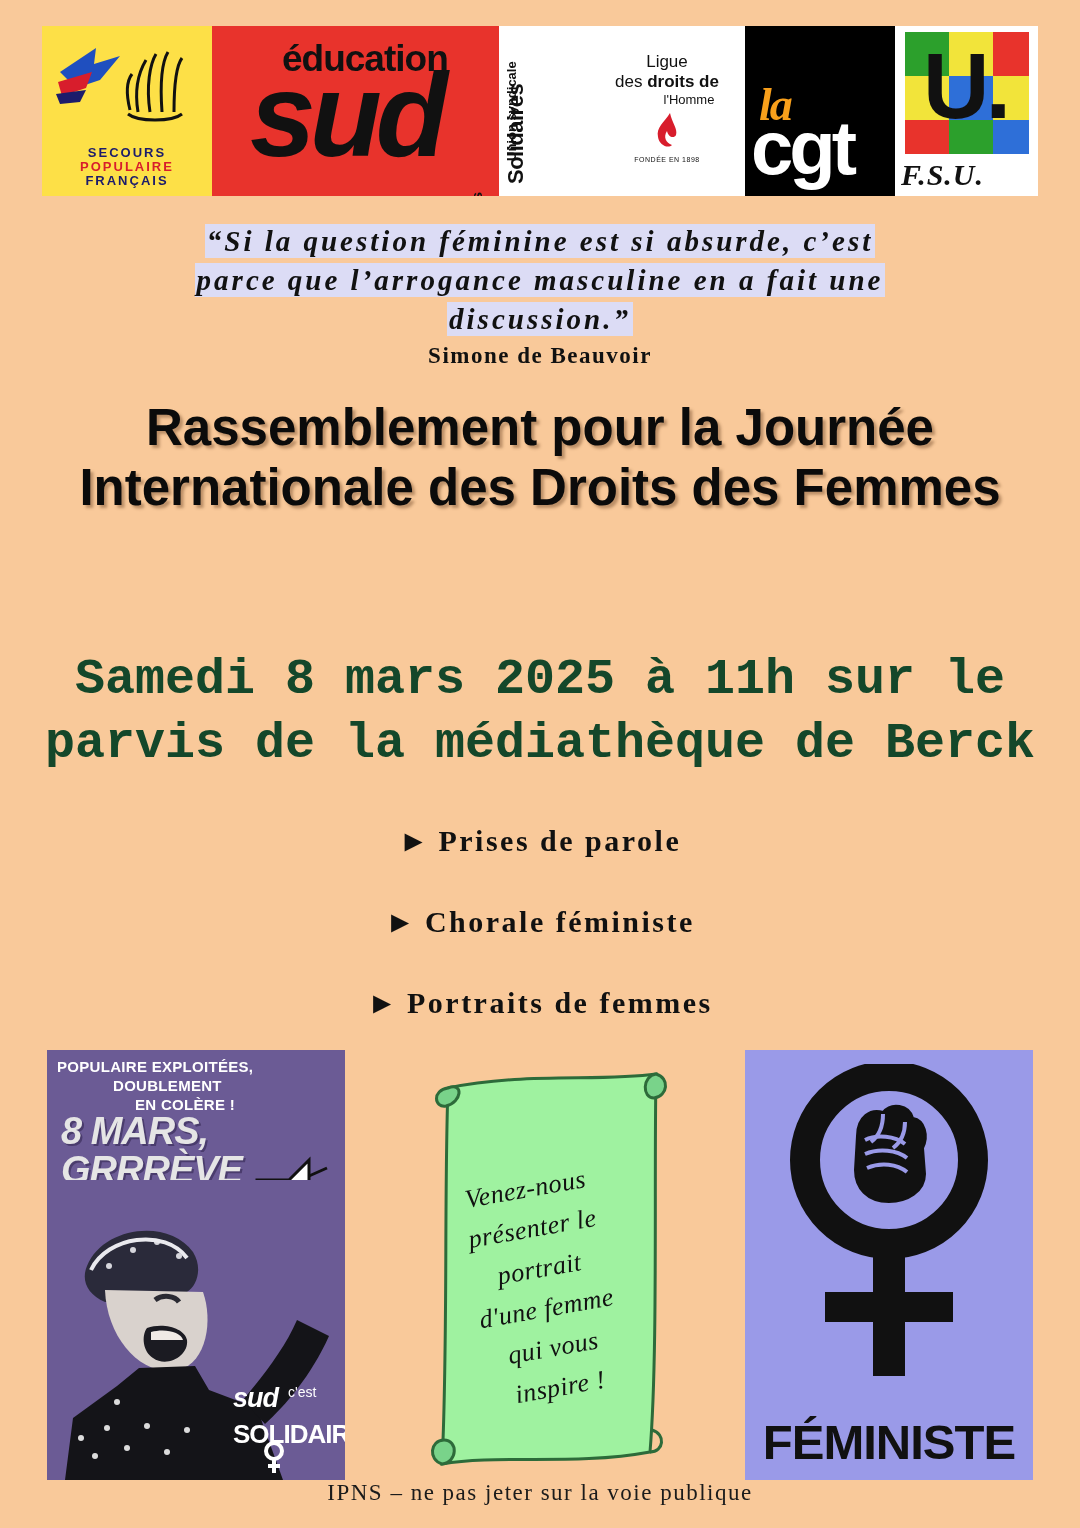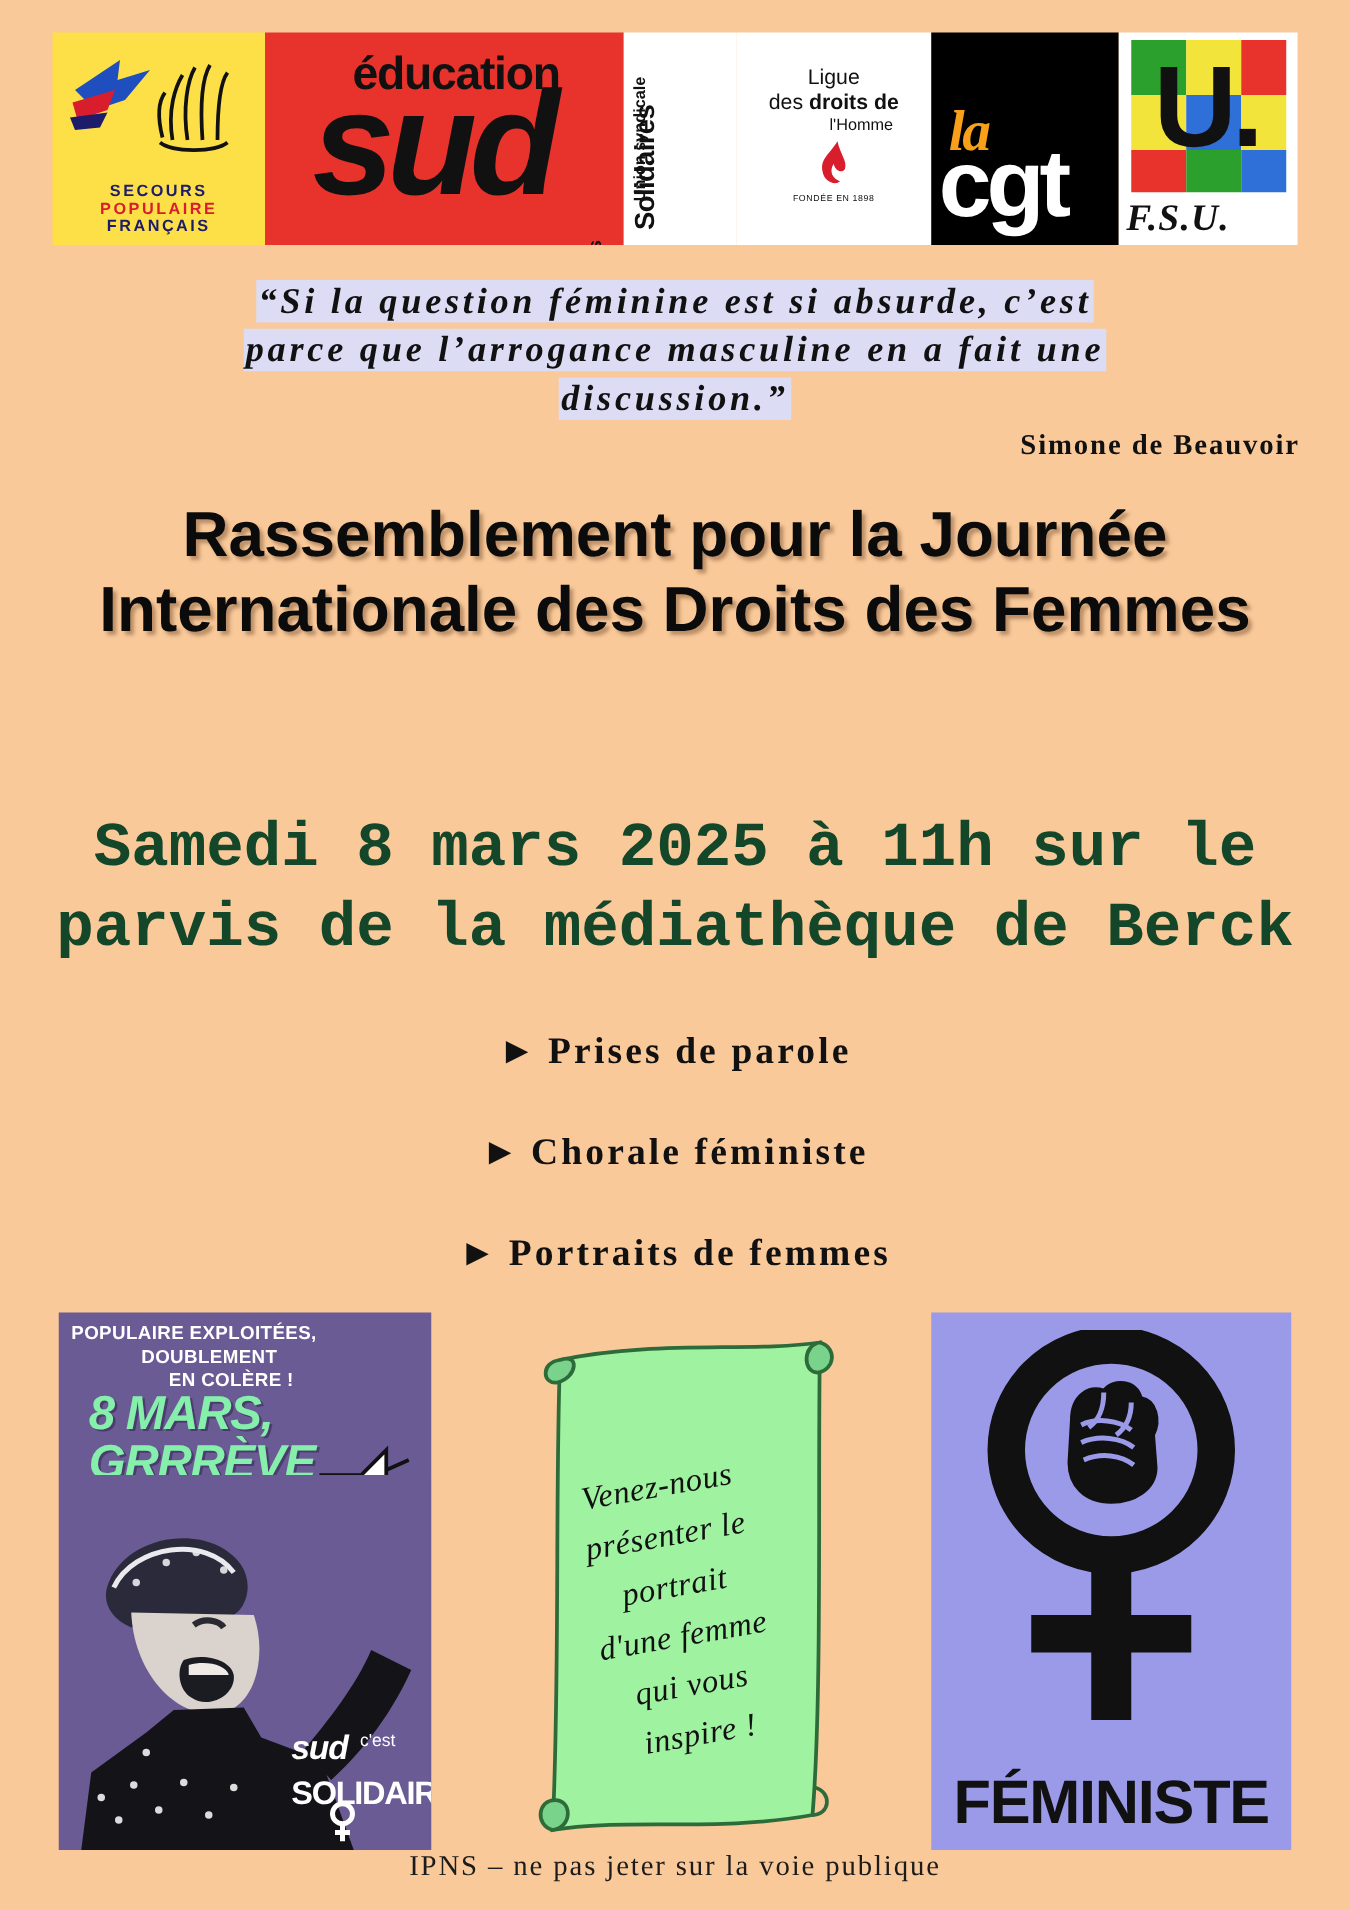--- a/index.html
+++ b/index.html
@@ -220,21 +220,20 @@
     background: #dcdcf5;
     padding: 1px 2px;
   }
   .quote-author {
     margin-top: 4px;
     font-family: "Liberation Serif", serif;
     font-weight: bold;
     font-size: 23px;
     letter-spacing: 1.5px;
     color: #111;
-    text-align: right;
   }
 
   
   .title {
     position: absolute;
     left: 40px; top: 398px;
     width: 1000px;
     text-align: center;
     font-family: "Liberation Sans", sans-serif;
     font-weight: bold;
@@ -297,27 +296,27 @@
     font-weight: bold;
     font-size: 15px;
     color: #ffffff;
     line-height: 1.25;
     letter-spacing: 0.3px;
   }
   .pl-t1 .ind1 { display:block; }
   .pl-t1 .ind2 { display:block; padding-left: 56px;}
   .pl-t1 .ind3 { display:block; padding-left: 78px;}
   .pl-big {
-    position: absolute; left: 24px; top: 62px;
+    position: absolute; left: 14px; top: 62px;
     font-family: "Liberation Sans", sans-serif;
     font-weight: bold;
     font-style: italic;
     font-size: 38px;
     line-height: 1.03;
-    color: #86efac;
+    color: #e5e5e5;
     letter-spacing: -1px;
     text-shadow: 2px 2px 0 #4a3c6d;
   }
   .pl-photo {
     position: absolute;
     left: 0; bottom: 0;
     width: 298px; height: 300px;
   }
   .pl-mega {
     position: absolute;

